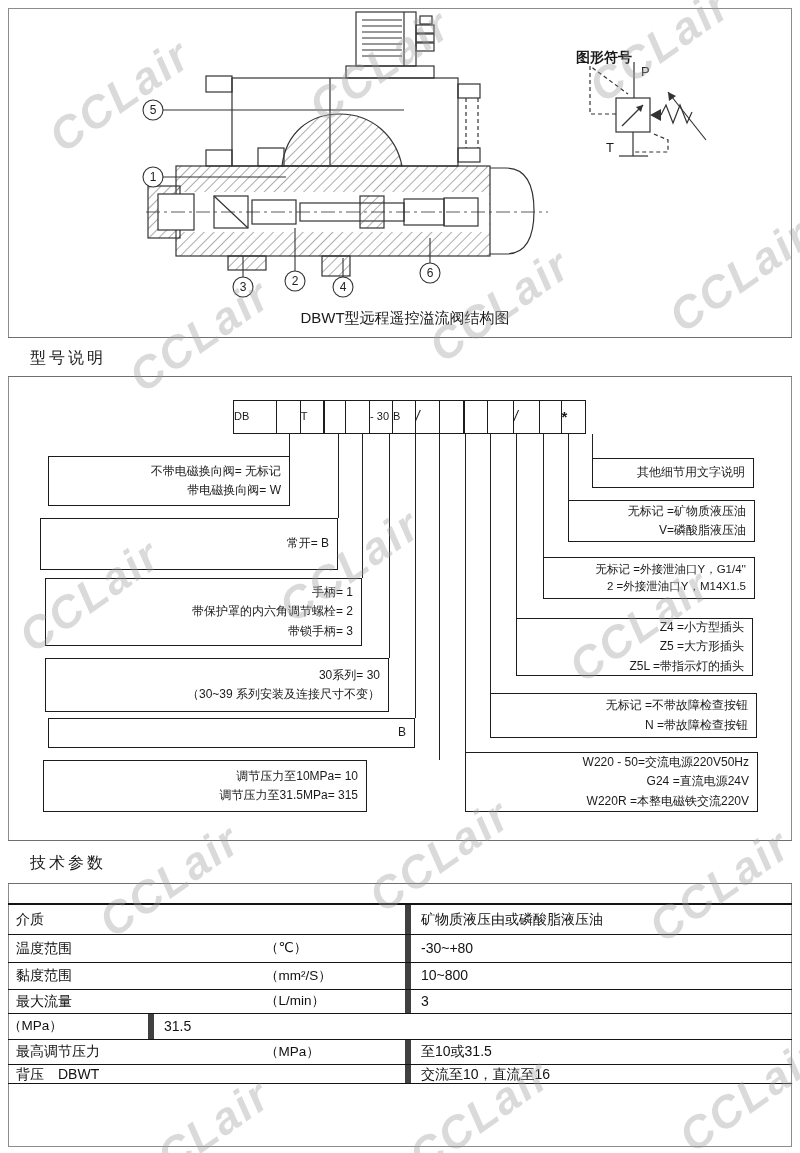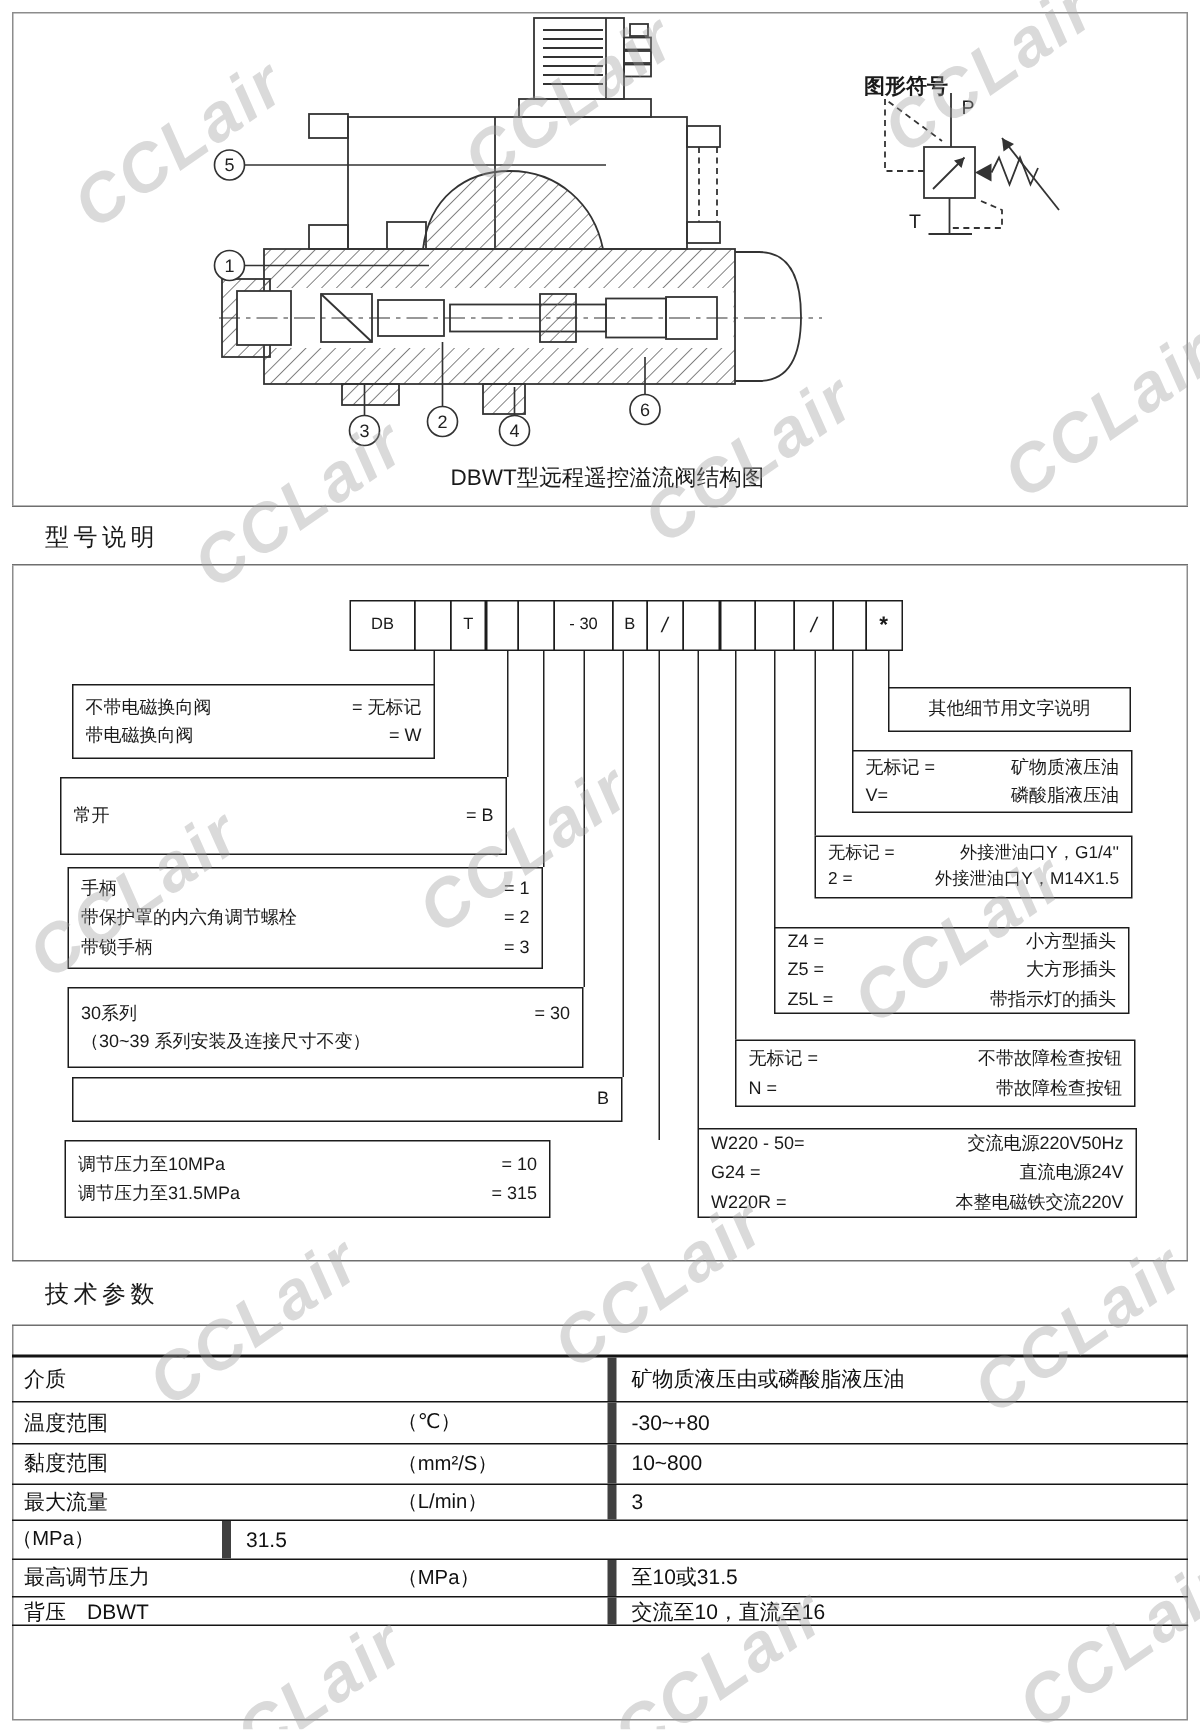--- a/index.html
+++ b/index.html
@@ -26,36 +26,36 @@
   .band{
     position:absolute;left:8px;width:784px;height:40px;
     border-top:1px solid #6f6f6f;border-bottom:1px solid #6f6f6f;
     background:#fff;
   }
   .band-label{font-size:16px;padding:10px 0 0 22px;letter-spacing:3px;color:#1a1a1a}
   
   .code-row{position:absolute;left:233px;top:400px;display:flex;z-index:10}
   .code-cell{
     height:34px;border:1.2px solid #1c1c1c;margin-left:-1.2px;
-    font-size:11px;line-height:31px;text-align:center;color:#1a1a1a;
+    font-size:11px;line-height:31px;color:#1a1a1a;
     background:transparent;
   }
   .code-cell:first-child{margin-left:0}
   .code-cell.slash{font-size:14px;font-style:italic}
   .code-cell.star{font-size:15px;font-weight:bold}
   
   .vline{position:absolute;width:1px;background:#222;z-index:5}
   
   .xbox{
     position:absolute;border:1.5px solid #1c1c1c;background:transparent;
     font-size:12px;color:#1a1a1a;z-index:10;
     display:flex;flex-direction:column;justify-content:center;
   }
-  .xrow{display:flex;justify-content:space-between;padding:0 8px;line-height:1.6}
-  .xrow.center{justify-content:center}
+  .xrow{display:flex;justify-content:flex-end;padding:0 8px;line-height:1.6}
+  .xrow.center{justify-content:flex-end}
   .xbox.tight .xrow{line-height:1.45;font-size:11.5px}
   
   .tech-table{position:absolute;left:8px;width:784px;top:903px;border-top:2px solid #141414;z-index:10}
   .trow{display:flex;border-bottom:1.8px solid #141414;font-size:14px}
   .trow.no-bottom{border-bottom:none}
   .trow.last{border-bottom:none}
   .tname{width:257px;padding-left:8px;overflow:hidden;white-space:nowrap}
   .tunit{width:140px;overflow:hidden;white-space:nowrap;font-size:13.5px}
   .tval{flex:1;border-left:6px solid #404040;padding-left:10px;overflow:hidden;white-space:nowrap}
   .trow.no-divider .tval{border-left:none}
@@ -177,21 +177,21 @@
 <div class="band" style="top:337px">
   <div class="band-label">型号说明</div>
 </div>
 
 <div class="code-row">
   <div class="code-cell" style="width:44px">DB</div>
   <div class="code-cell" style="width:25px"></div>
   <div class="code-cell" style="width:25px">T</div>
   <div class="code-cell" style="width:23px"></div>
   <div class="code-cell" style="width:25px"></div>
-  <div class="code-cell" style="width:40px">- 30</div>
+  <div class="code-cell" style="width:24px">- 30</div>
   <div class="code-cell" style="width:24px">B</div>
   <div class="code-cell slash" style="width:25px">/</div>
   <div class="code-cell" style="width:26px"></div>
   <div class="code-cell" style="width:25px"></div>
   <div class="code-cell" style="width:27px"></div>
   <div class="code-cell slash" style="width:27px">/</div>
   <div class="code-cell" style="width:23px"></div>
   <div class="code-cell star" style="width:25px">*</div>
 </div>
 

